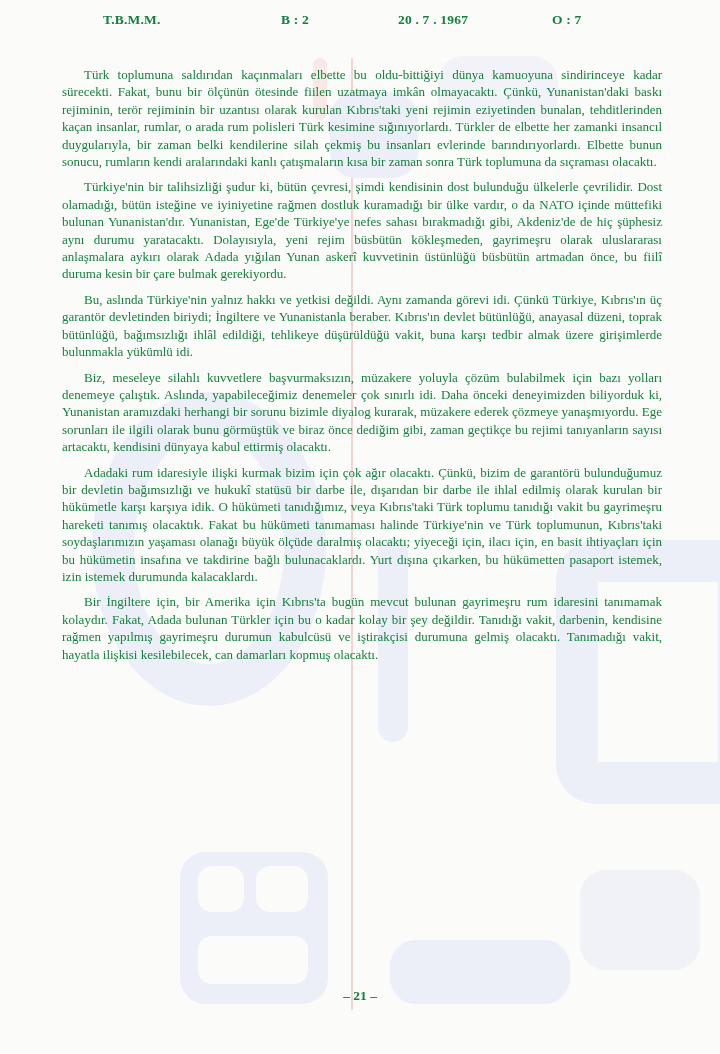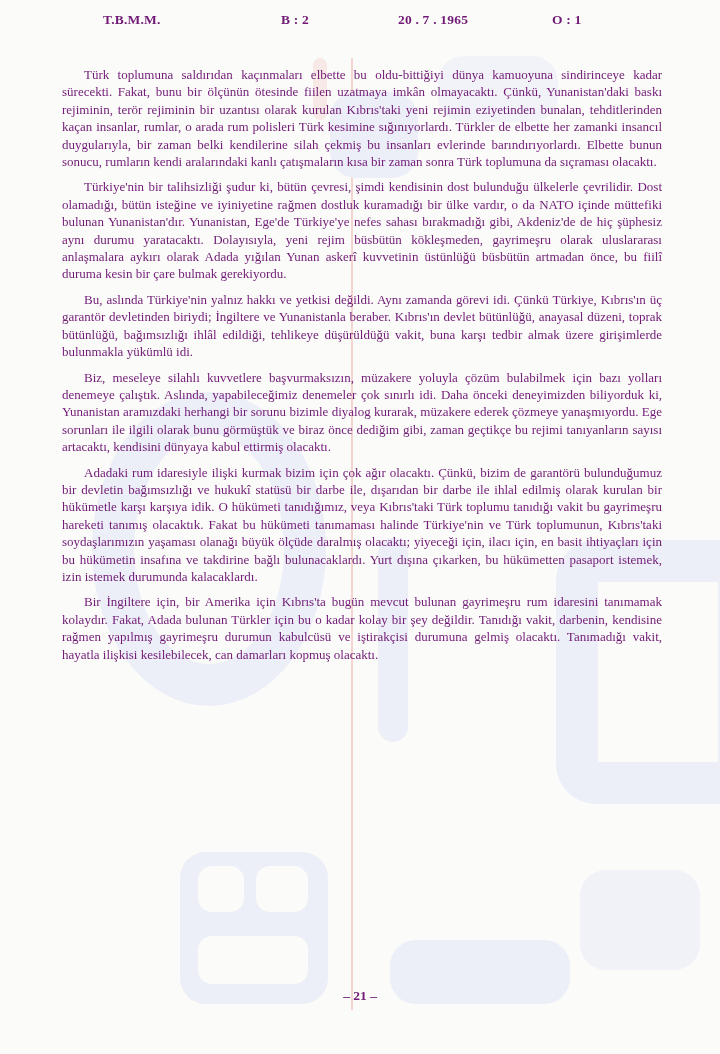--- a/index.html
+++ b/index.html
@@ -8,21 +8,21 @@
     background: #e8e8e6;
   }
   .page {
     position: relative;
     width: 720px;
     height: 1054px;
     margin: 0 auto;
     background: #fbfbf9;
     overflow: hidden;
     font-family: "Liberation Serif", "DejaVu Serif", serif;
-    color: #701a75;
+    color: #15803d;
   }
 
   
   .watermark {
     position: absolute;
     inset: 0;
     z-index: 0;
     pointer-events: none;
   }
   .wm-shape {
@@ -122,22 +122,22 @@
       <div class="wm-cut" style="left:76px; top:14px; width:52px; height:46px;"></div>
       <div class="wm-cut" style="left:18px; top:84px; width:110px; height:48px;"></div>
     </div>
     <div class="wm-shape" style="left:390px; top:940px; width:180px; height:64px;"></div>
     <div class="wm-shape" style="left:580px; top:870px; width:120px; height:100px; opacity:.7;"></div>
   </div>
 
   <div class="header">
     <span class="h-org">T.B.M.M.</span>
     <span class="h-session">B : 2</span>
-    <span class="h-date">20 . 7 . 1965</span>
-    <span class="h-sitting">O : 1</span>
+    <span class="h-date">20 . 7 . 1967</span>
+    <span class="h-sitting">O : 7</span>
   </div>
 
   <div class="body-text">
     <p>Türk toplumuna saldırıdan kaçınmaları elbette bu oldu-bittiğiyi dünya kamuoyuna sindirinceye kadar sürecekti. Fakat, bunu bir ölçünün ötesinde fiilen uzatmaya imkân olmayacaktı. Çünkü, Yunanistan'daki baskı rejiminin, terör rejiminin bir uzantısı olarak kurulan Kıbrıs'taki yeni rejimin eziyetinden bunalan, tehditlerinden kaçan insanlar, rumlar, o arada rum polisleri Türk kesimine sığınıyorlardı. Türkler de elbette her zamanki insancıl duygularıyla, bir zaman belki kendilerine silah çekmiş bu insanları evlerinde barındırıyorlardı. Elbette bunun sonucu, rumların kendi aralarındaki kanlı çatışmaların kısa bir zaman sonra Türk toplumuna da sıçraması olacaktı.</p>
     <p>Türkiye'nin bir talihsizliği şudur ki, bütün çevresi, şimdi kendisinin dost bulunduğu ülkelerle çevrilidir. Dost olamadığı, bütün isteğine ve iyiniyetine rağmen dostluk kuramadığı bir ülke vardır, o da NATO içinde müttefiki bulunan Yunanistan'dır. Yunanistan, Ege'de Türkiye'ye nefes sahası bırakmadığı gibi, Akdeniz'de de hiç şüphesiz aynı durumu yaratacaktı. Dolayısıyla, yeni rejim büsbütün kökleşmeden, gayrimeşru olarak uluslararası anlaşmalara aykırı olarak Adada yığılan Yunan askerî kuvvetinin üstünlüğü büsbütün artmadan önce, bu fiilî duruma kesin bir çare bulmak gerekiyordu.</p>
     <p>Bu, aslında Türkiye'nin yalnız hakkı ve yetkisi değildi. Aynı zamanda görevi idi. Çünkü Türkiye, Kıbrıs'ın üç garantör devletinden biriydi; İngiltere ve Yunanistanla beraber. Kıbrıs'ın devlet bütünlüğü, anayasal düzeni, toprak bütünlüğü, bağımsızlığı ihlâl edildiği, tehlikeye düşürüldüğü vakit, buna karşı tedbir almak üzere girişimlerde bulunmakla yükümlü idi.</p>
     <p>Biz, meseleye silahlı kuvvetlere başvurmaksızın, müzakere yoluyla çözüm bulabilmek için bazı yolları denemeye çalıştık. Aslında, yapabileceğimiz denemeler çok sınırlı idi. Daha önceki deneyimizden biliyorduk ki, Yunanistan aramızdaki herhangi bir sorunu bizimle diyalog kurarak, müzakere ederek çözmeye yanaşmıyordu. Ege sorunları ile ilgili olarak bunu görmüştük ve biraz önce dediğim gibi, zaman geçtikçe bu rejimi tanıyanların sayısı artacaktı, kendisini dünyaya kabul ettirmiş olacaktı.</p>
     <p>Adadaki rum idaresiyle ilişki kurmak bizim için çok ağır olacaktı. Çünkü, bizim de garantörü bulunduğumuz bir devletin bağımsızlığı ve hukukî statüsü bir darbe ile, dışarıdan bir darbe ile ihlal edilmiş olarak kurulan bir hükümetle karşı karşıya idik. O hükümeti tanıdığımız, veya Kıbrıs'taki Türk toplumu tanıdığı vakit bu gayrimeşru hareketi tanımış olacaktık. Fakat bu hükümeti tanımaması halinde Türkiye'nin ve Türk toplumunun, Kıbrıs'taki soydaşlarımızın yaşaması olanağı büyük ölçüde daralmış olacaktı; yiyeceği için, ilacı için, en basit ihtiyaçları için bu hükümetin insafına ve takdirine bağlı bulunacaklardı. Yurt dışına çıkarken, bu hükümetten pasaport istemek, izin istemek durumunda kalacaklardı.</p>
     <p>Bir İngiltere için, bir Amerika için Kıbrıs'ta bugün mevcut bulunan gayrimeşru rum idaresini tanımamak kolaydır. Fakat, Adada bulunan Türkler için bu o kadar kolay bir şey değildir. Tanıdığı vakit, darbenin, kendisine rağmen yapılmış gayrimeşru durumun kabulcüsü ve iştirakçisi durumuna gelmiş olacaktı. Tanımadığı vakit, hayatla ilişkisi kesilebilecek, can damarları kopmuş olacaktı.</p>
   </div>

